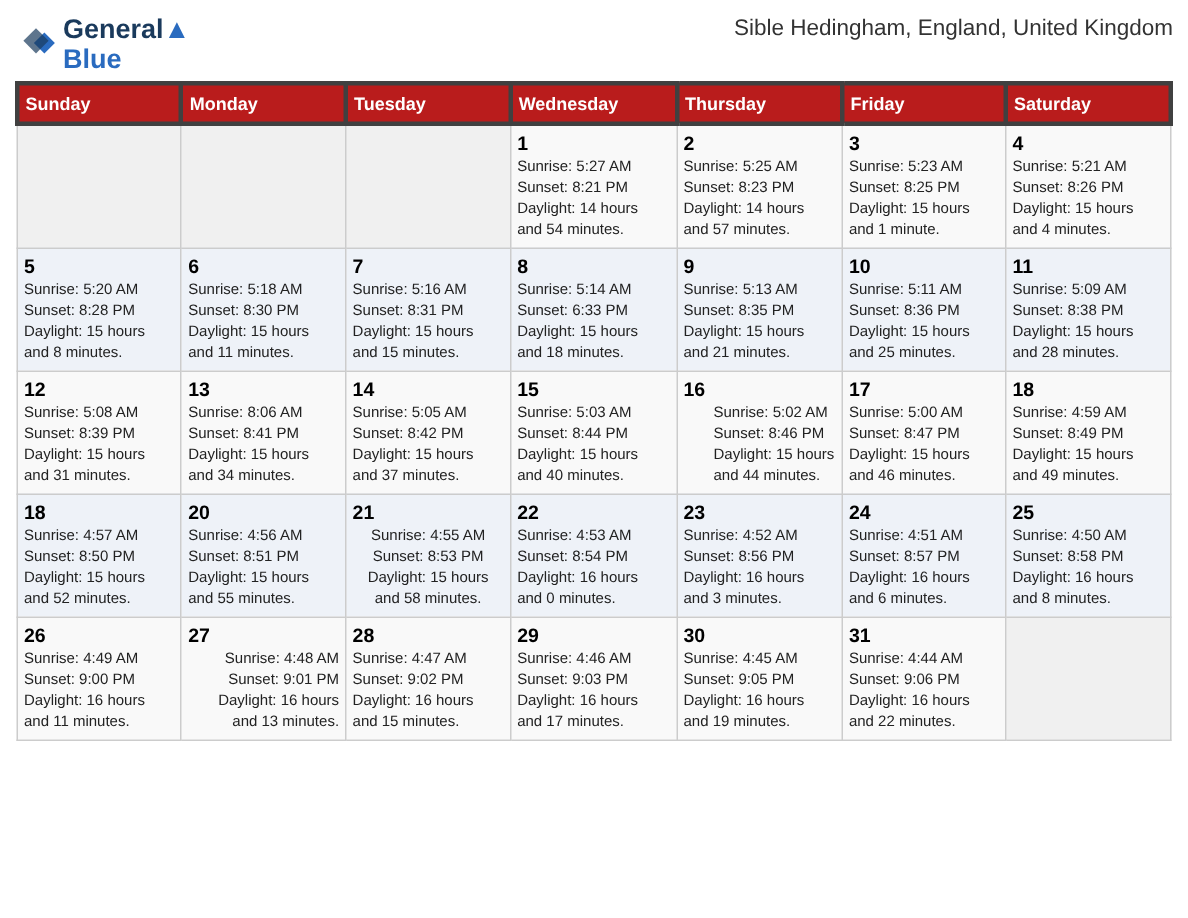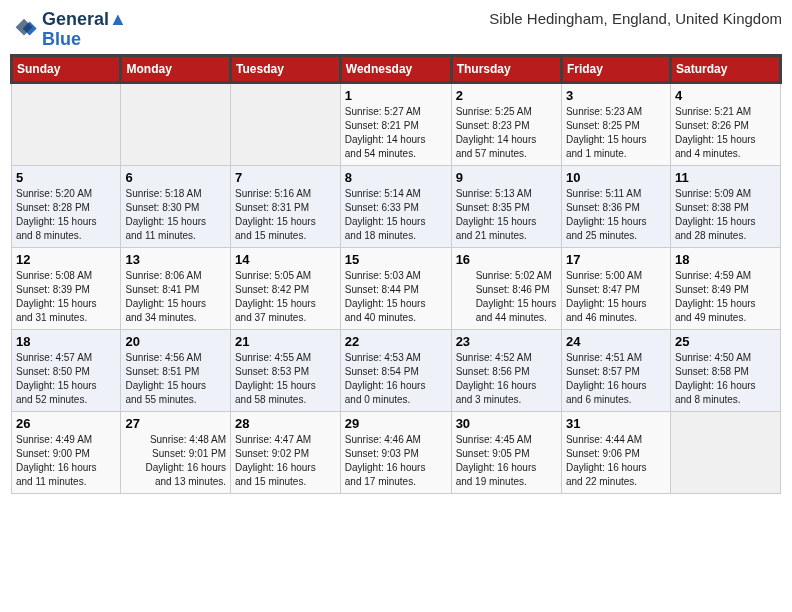--- a/index.html
+++ b/index.html
@@ -265,21 +265,21 @@
         </td>
         <td>
           <span class="day-number">20</span>
           <div class="day-info" style="white-space: pre-line;">Sunrise: 4:56 AM
 Sunset: 8:51 PM
 Daylight: 15 hours
 and 55 minutes.</div>
         </td>
         <td>
           <span class="day-number">21</span>
-          <div class="day-info" style="white-space: pre-line;">Sunrise: 4:55 AM
+          <div class="day-info" style="white-space: pre-line; text-align: center;">Sunrise: 4:55 AM
 Sunset: 8:53 PM
 Daylight: 15 hours
 and 58 minutes.</div>
         </td>
         <td>
           <span class="day-number">22</span>
           <div class="day-info" style="white-space: pre-line;">Sunrise: 4:53 AM
 Sunset: 8:54 PM
 Daylight: 16 hours
 and 0 minutes.</div>

